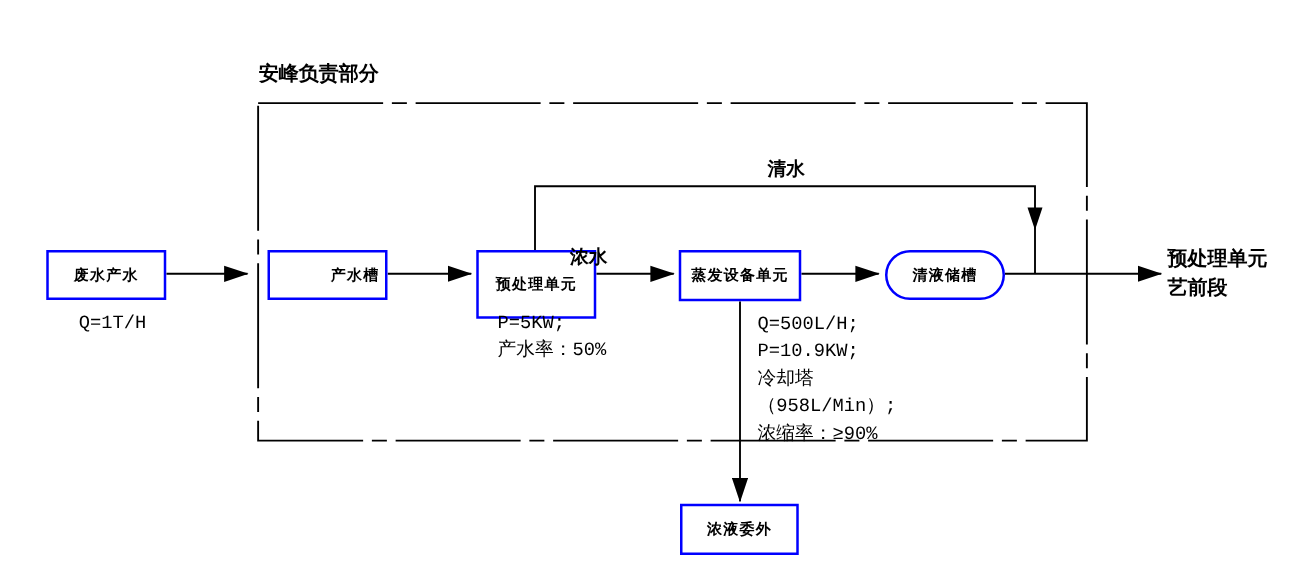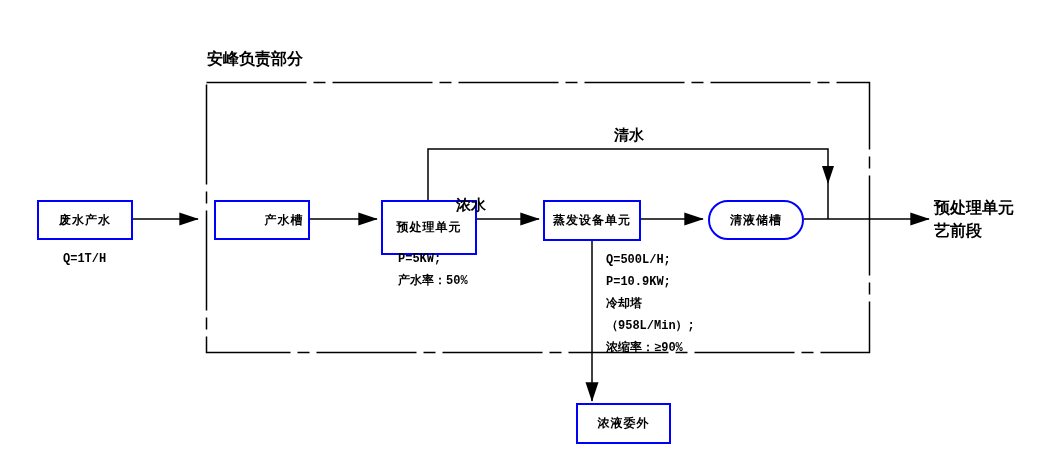--- a/index.html
+++ b/index.html
@@ -33,22 +33,22 @@
   .lbl{
     position:absolute;
     font-weight:bold;
     white-space:nowrap;
   }
   .cn15{font-size:15px;}
   .cn16{font-size:16px;}
   .spec{
     position:absolute;
     font-family:"Liberation Mono","DejaVu Sans Mono",monospace;
-    font-weight:bold;
-    font-size:12px;
+    font-weight:normal;
+    font-size:15px;
     line-height:22px;
     white-space:nowrap;
   }
   .reuse{line-height:23px;}
 </style>
 </head>
 <body>
 
 <div id="stage">
 
@@ -77,21 +77,21 @@
     <line x1="592" y1="241" x2="592" y2="401" class="flowline" marker-end="url(#arr)"></line>
   </svg>
 
   <div class="lbl cn16" style="left:207px;top:49px;">安峰负责部分</div>
 
   <div class="node" style="left:37px;top:200px;width:96px;height:40px;">废水产水</div>
   <div class="node" style="left:214px;top:200px;width:96px;height:40px;padding-left:44px;">产水槽</div>
   <div class="node" style="left:381px;top:200px;width:96px;height:55px;">预处理单元</div>
   <div class="node" style="left:543px;top:200px;width:98px;height:41px;">蒸发设备单元</div>
   <div class="node" style="left:708px;top:200px;width:96px;height:40px;border-radius:20px;">清液储槽</div>
-  <div class="node" style="left:544px;top:403px;width:95px;height:41px;margin-left:32px;">浓液委外</div>
+  <div class="node" style="left:544px;top:403px;width:95px;height:41px;">浓液委外</div>
 
   <div class="spec" style="left:63px;top:248px;">Q=1T/H</div>
   <div class="lbl cn15" style="left:456px;top:196px;">浓水</div>
   <div class="lbl cn15" style="left:614px;top:126px;">清水</div>
 
   <div class="lbl cn16 reuse" style="left:934px;top:196px;">
     <div>预处理单元</div>
     <div>艺前段</div>
   </div>
 

